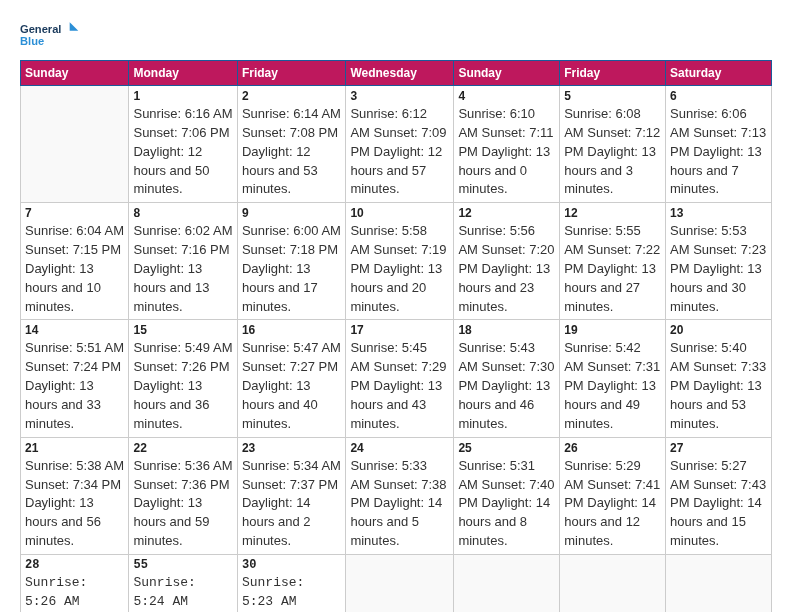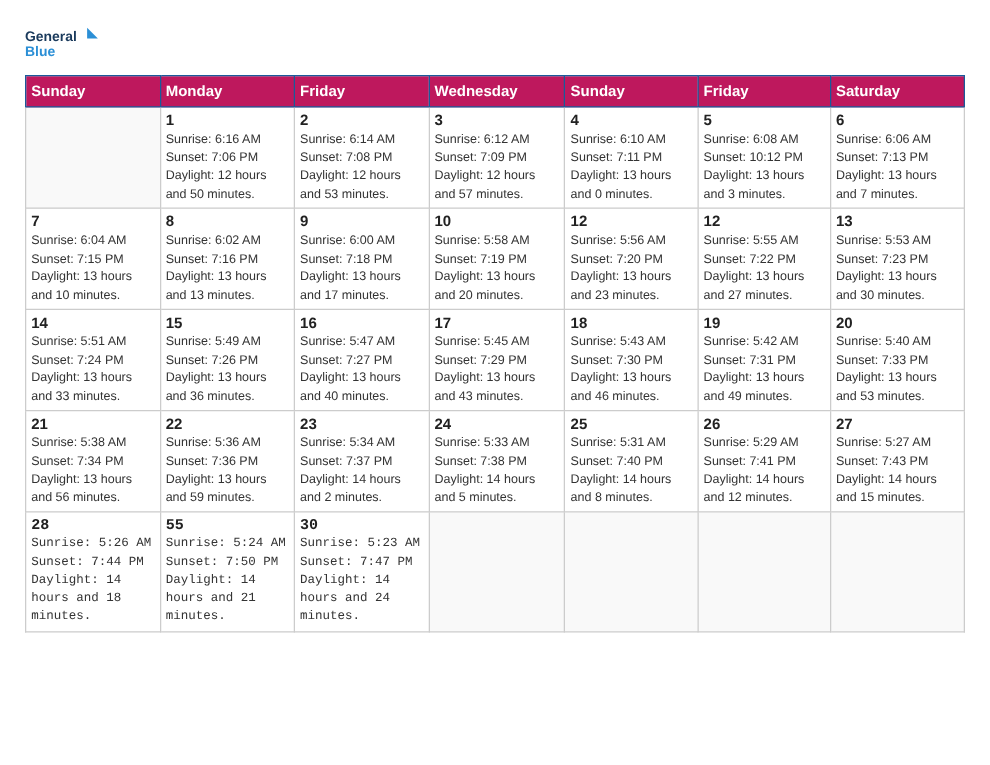--- a/index.html
+++ b/index.html
@@ -67,21 +67,21 @@
     .calendar td.empty {
       background: #f9f9f9;
     }
     .day-num {
       font-size: 12px;
       font-weight: bold;
       color: #222;
       margin-bottom: 2px;
     }
     .day-info {
-      font-size: 10px;
+      font-size: 13px;
       color: #333;
       line-height: 1.45;
     }
     .last-row td {
       border-bottom: 1px solid #ccc;
       font-family: Liberation Mono, monospace;
     }
   </style>
 </head>
 <body>
@@ -140,21 +140,21 @@
           <td>
             <div class="day-num">4</div>
             <div class="day-info">Sunrise: 6:10 AM
 Sunset: 7:11 PM
 Daylight: 13 hours
 and 0 minutes.</div>
           </td>
           <td>
             <div class="day-num">5</div>
             <div class="day-info">Sunrise: 6:08 AM
-Sunset: 10:12 PM
+Sunset: 7:12 PM
 Daylight: 13 hours
 and 3 minutes.</div>
           </td>
           <td>
             <div class="day-num">6</div>
             <div class="day-info">Sunrise: 6:06 AM
 Sunset: 7:13 PM
 Daylight: 13 hours
 and 7 minutes.</div>
           </td>

